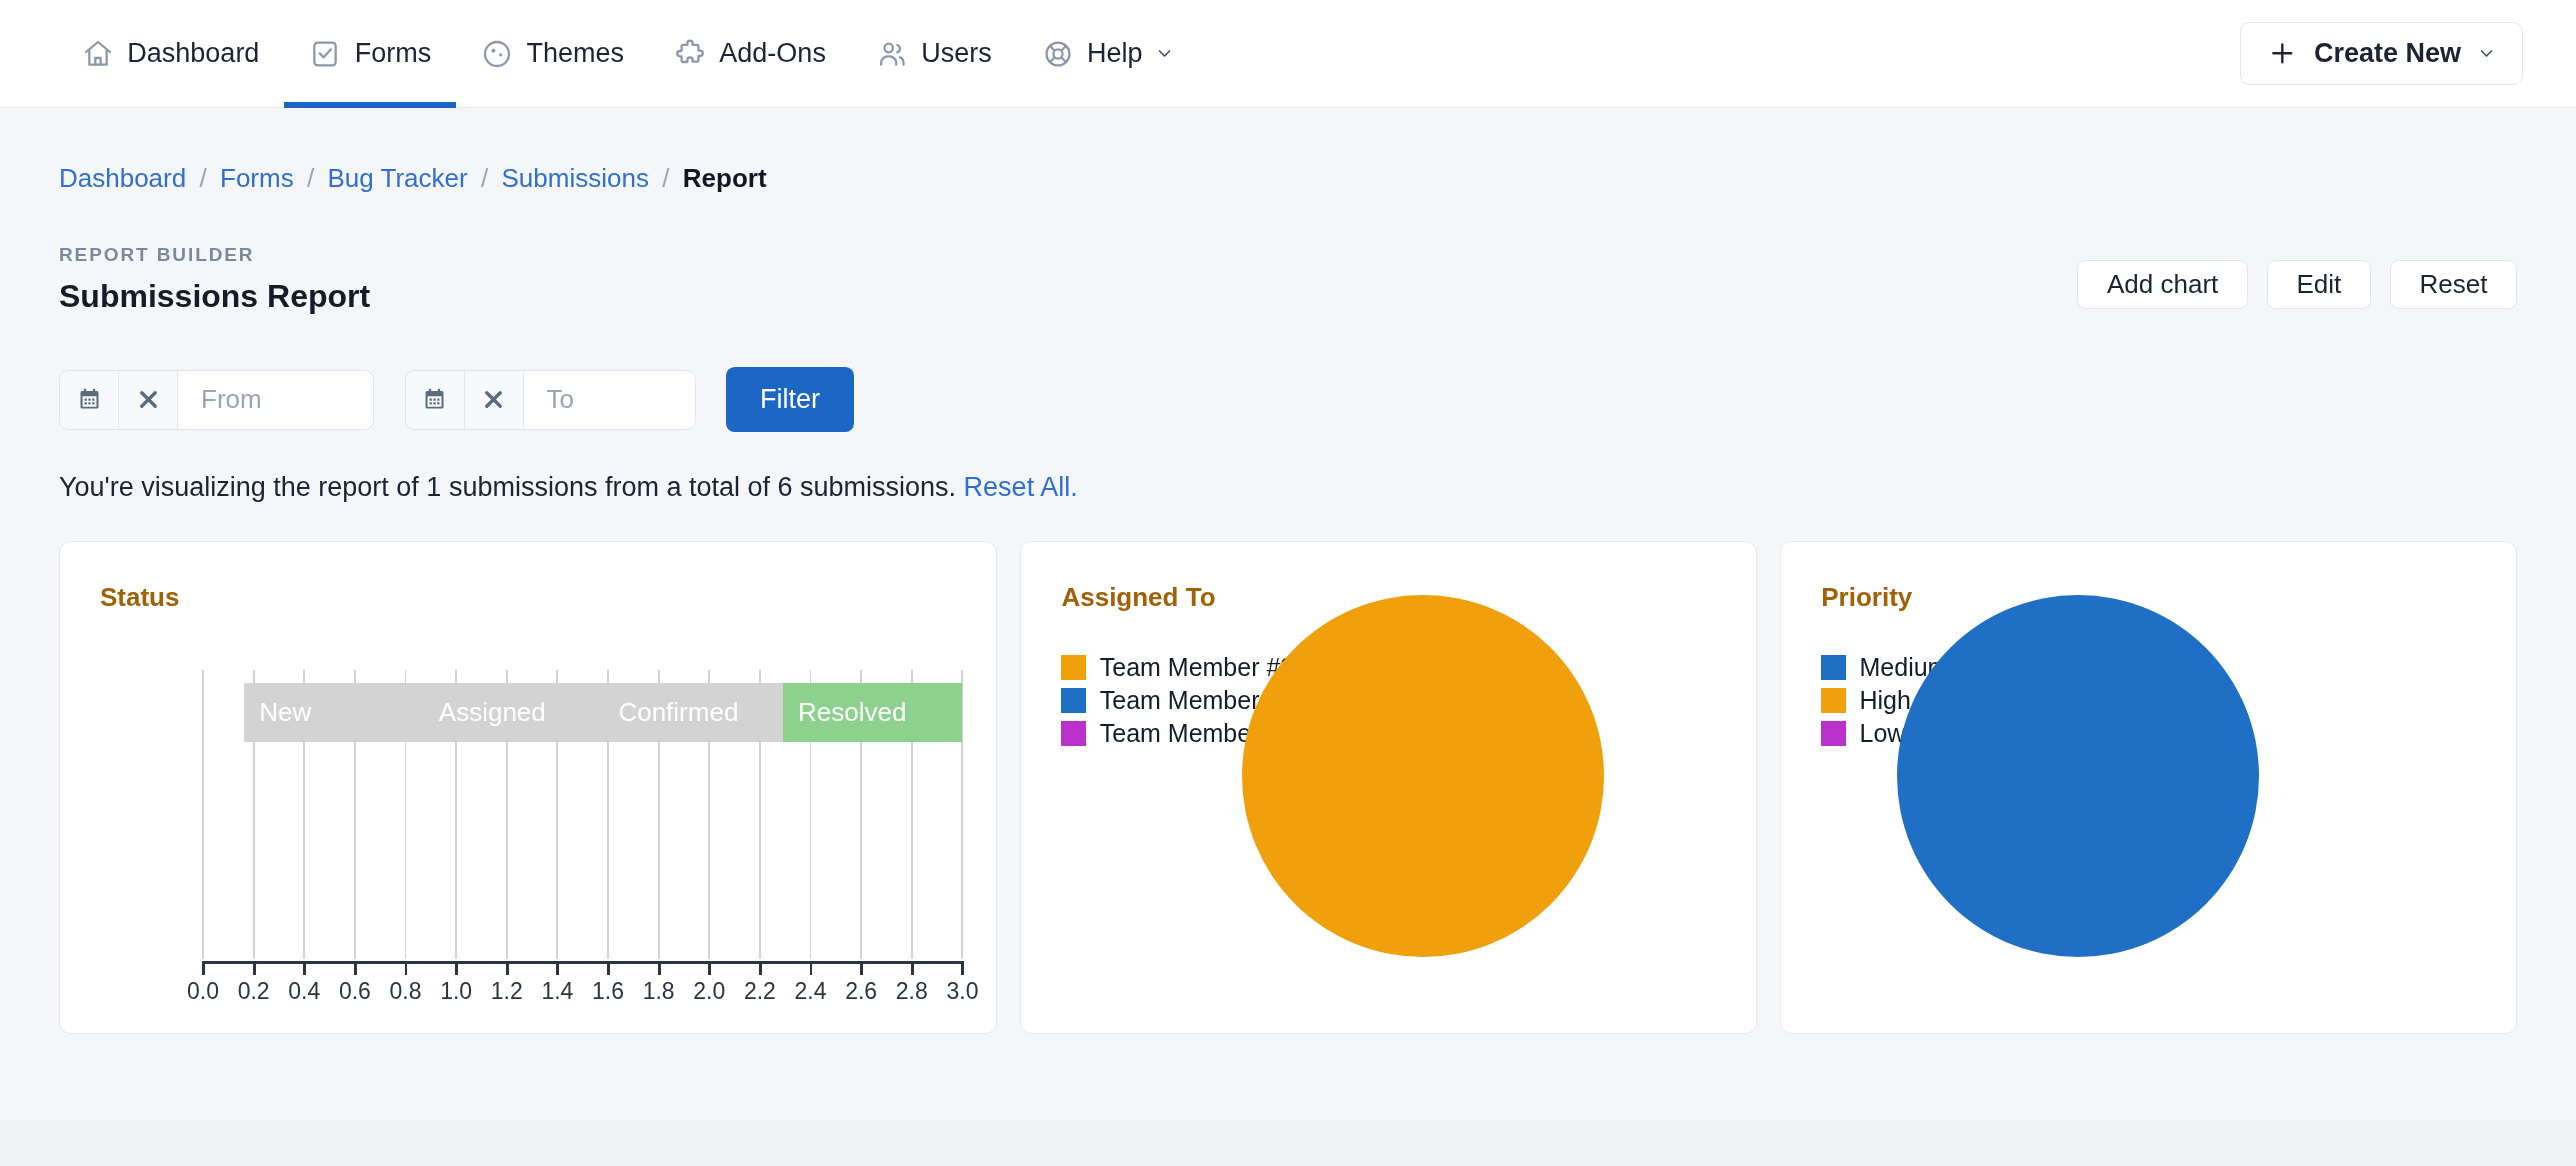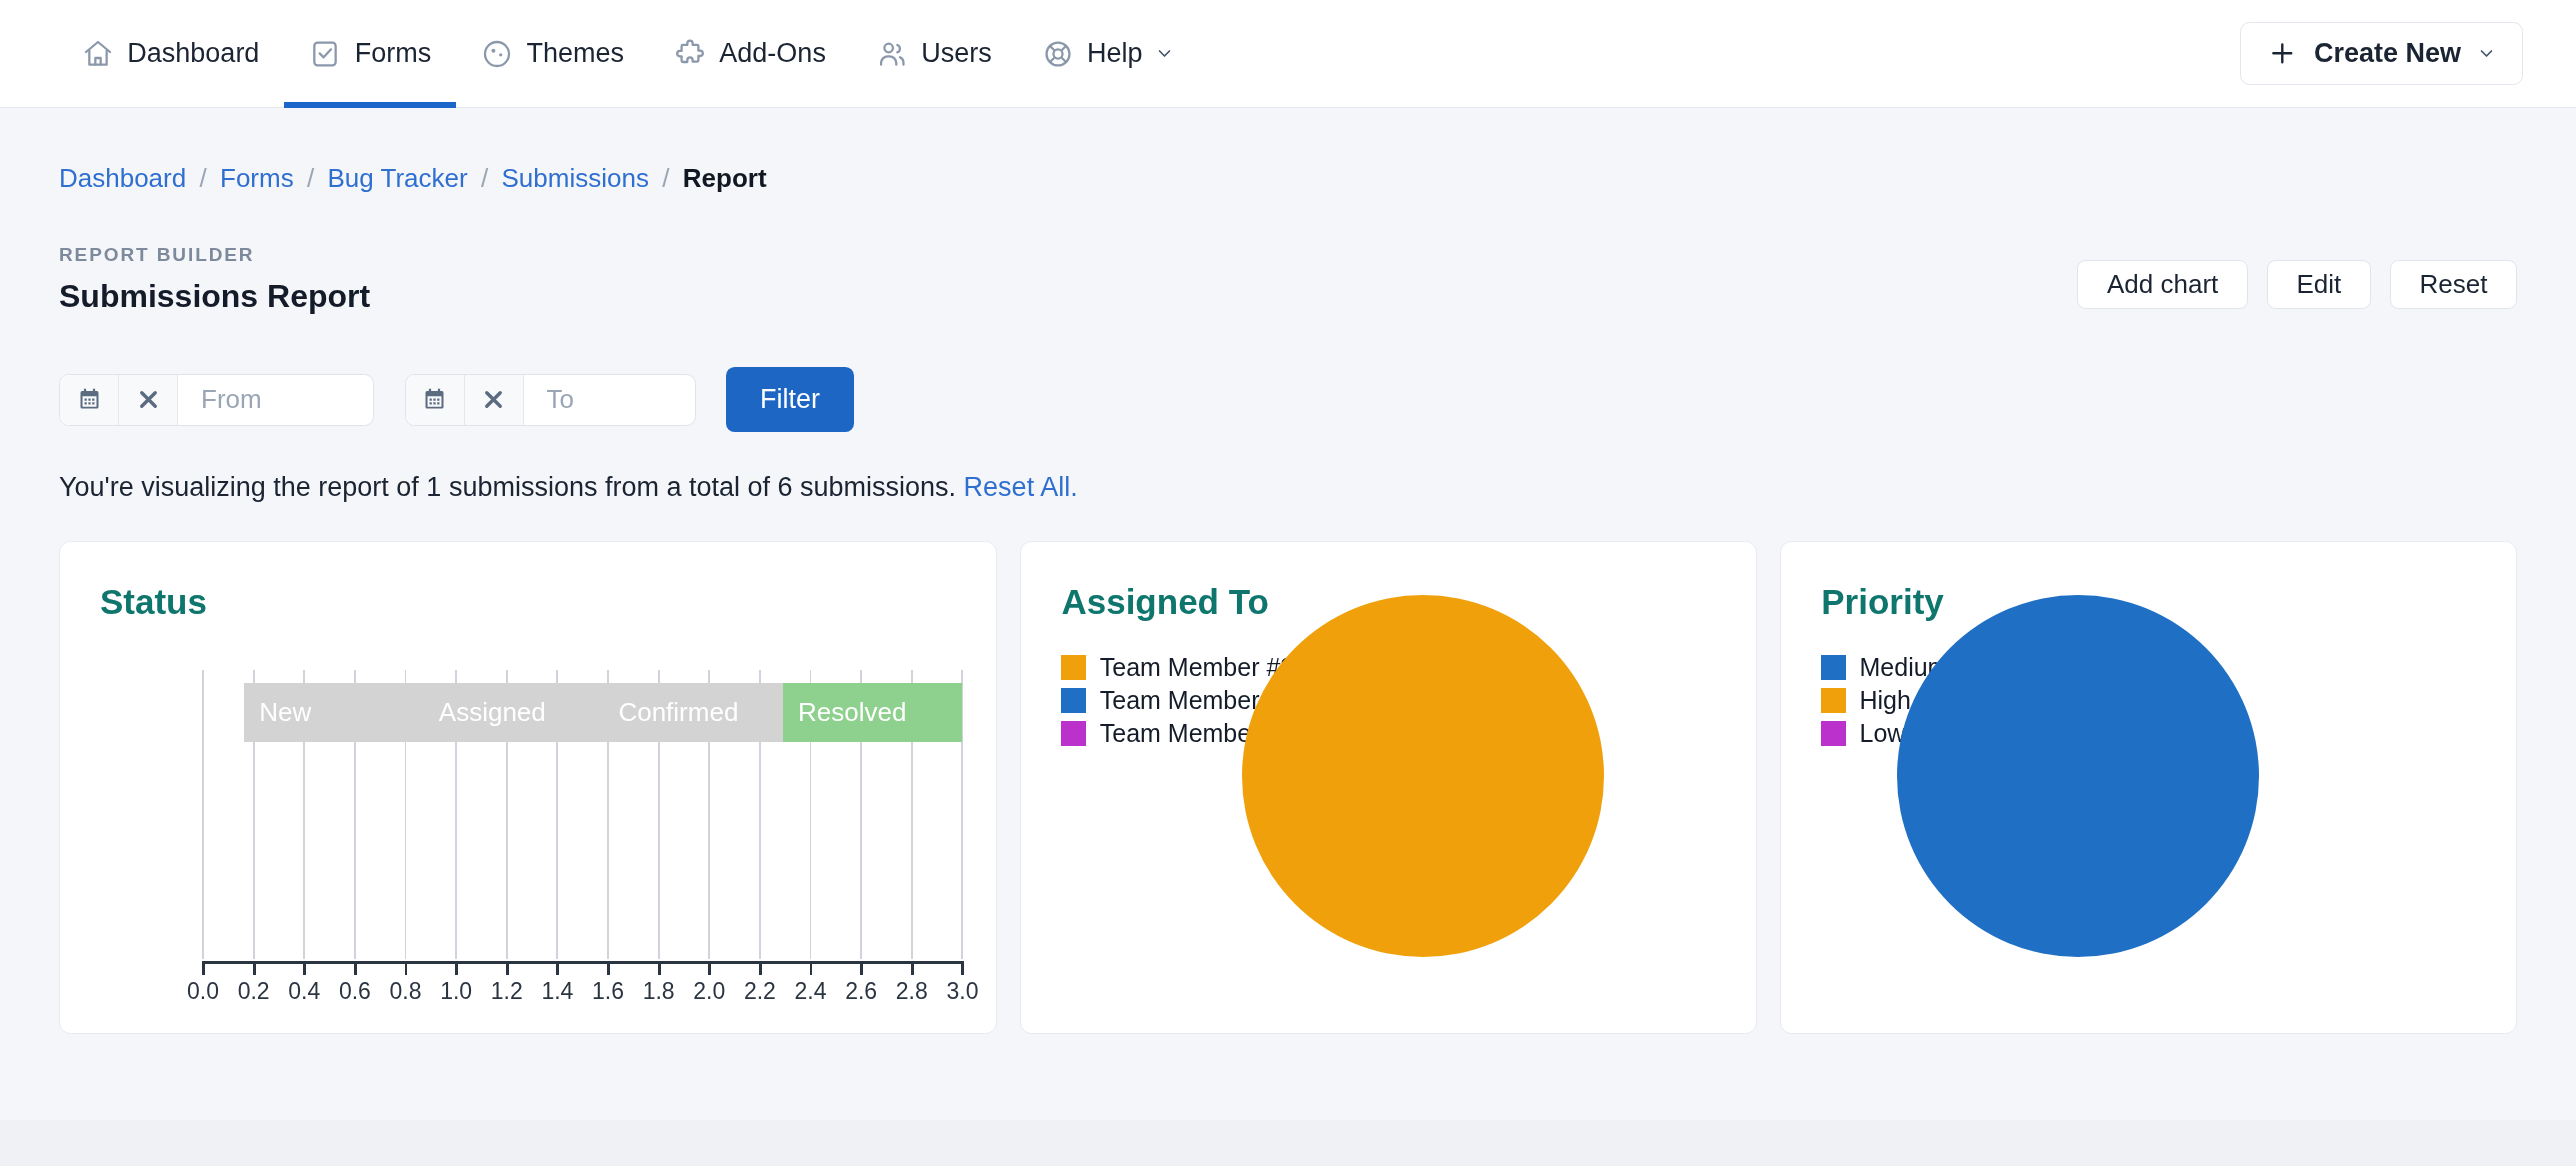--- a/index.html
+++ b/index.html
@@ -75,21 +75,21 @@
     font-size: 26px; color: #1b2433; cursor: pointer;
     display: flex; align-items: center; white-space: nowrap;
   }
   .btn.primary { background: #1d66c4; border-color: #1d66c4; color: #fff; }
 
   
   .filter-bar { display: flex; align-items: center; gap: 30.5px; margin-top: 53px; }
   .date-group {
     display: flex; align-items: stretch;
     border: 1.9px solid #dfe4eb; border-radius: 9.5px;
-    background: #fff; height: 52px; overflow: hidden;
+    background: #fff; height: 60px; overflow: hidden;
   }
   .dg-btn {
     width: 59px; display: flex; align-items: center; justify-content: center;
     background: #f7f9fb; border-right: 1.9px solid #e3e8ee; cursor: pointer;
     color: #5b6b80;
   }
   .dg-btn svg { width: 27px; height: 27px; display: block; }
   .dg-input {
     border: 0; outline: 0; background: transparent;
     font-size: 26px; color: #1b2433; padding: 0 23px;
@@ -110,21 +110,21 @@
 
   
   .cards { display: flex; gap: 23px; margin-top: 38px; }
   .card {
     background: #ffffff; border: 1.9px solid #e6eaf0; border-radius: 11.4px;
     height: 493px; position: relative; overflow: hidden;
   }
   .card.wide { width: 1019px; }
   .card.narrow { width: 800px; }
   .card-title {
-    font-size: 35px; font-weight: bold; color: #0f766e;
+    font-size: 26px; font-weight: bold; color: #a16207;
     padding: 40px 0 0 40px;
   }
 
   
   .barchart { position: absolute; left: 143px; top: 141px; right: 34px; bottom: 55px; }
   .plot { position: relative; height: 276px; }
   .gridlines { position: absolute; inset: 0 0 0 0; }
   .gridline { position: absolute; top: -13.3px; bottom: 0; width: 1.9px; background: #d0d4da; }
   .bars { position: absolute; inset: 0; display: flex; justify-content: flex-end; padding-left: 41px; }
   .bar {

